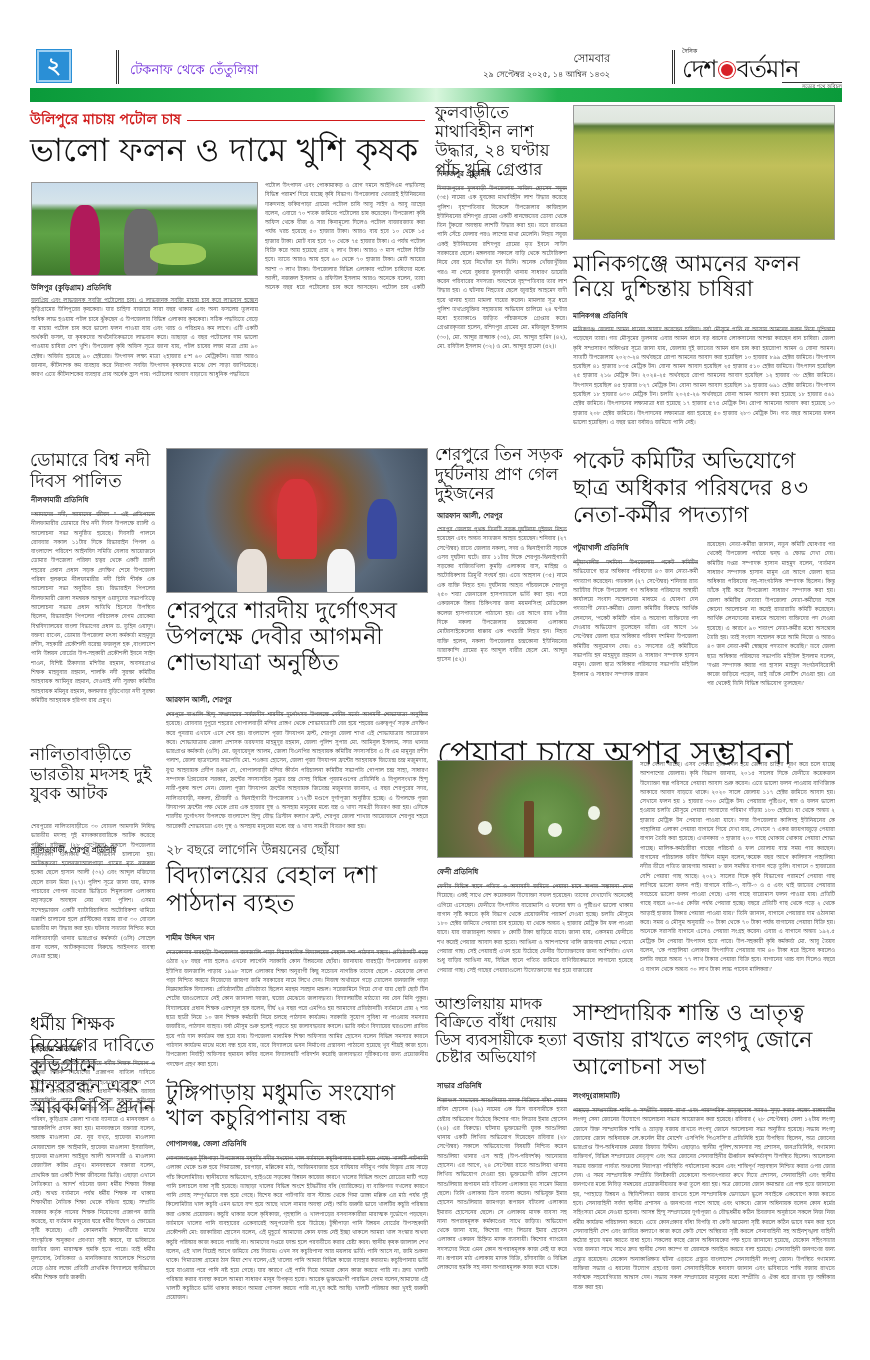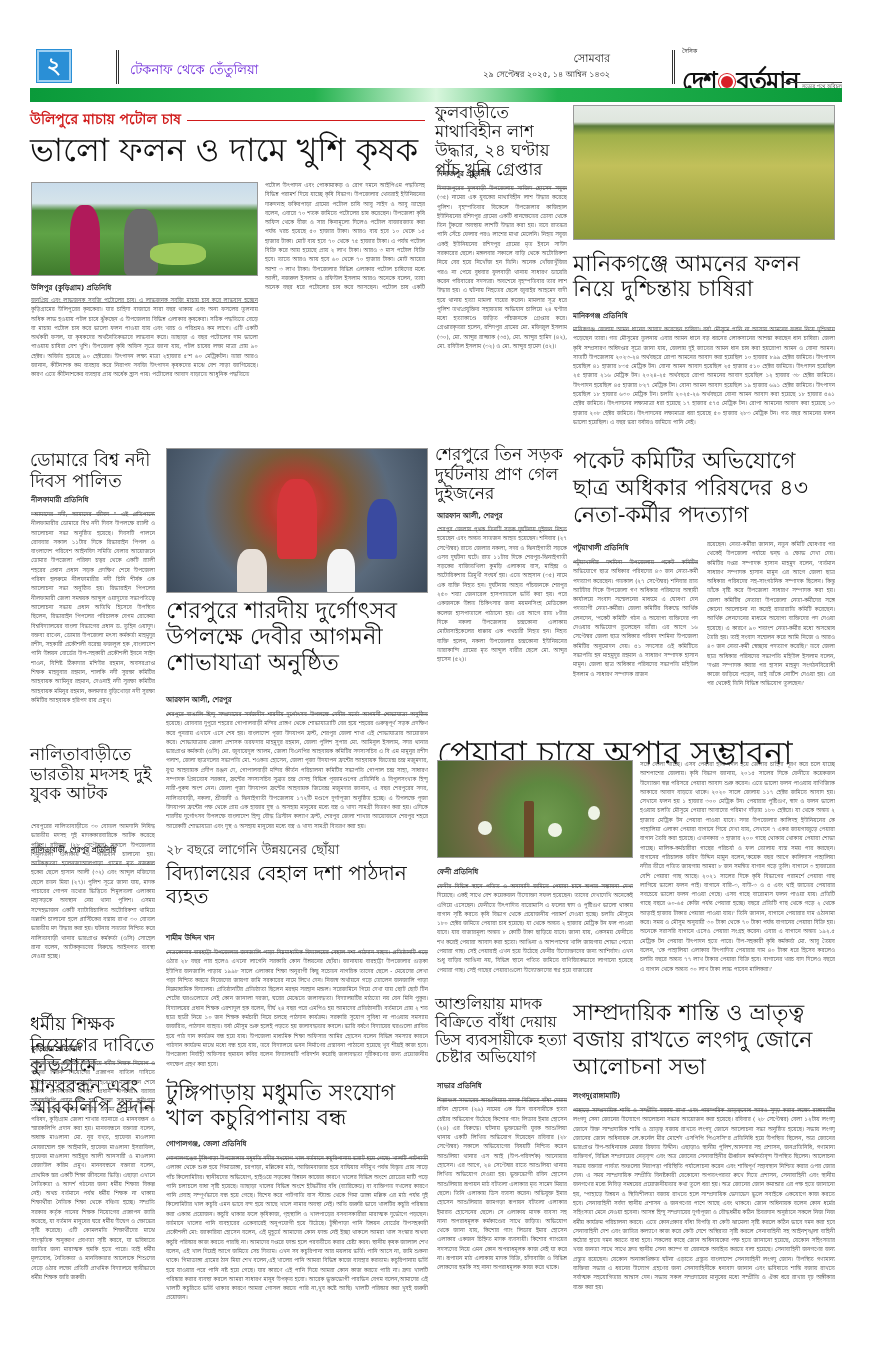--- a/index.html
+++ b/index.html
@@ -5,21 +5,21 @@
 *{box-sizing:border-box;margin:0;padding:0}
 body{width:870px;height:1360px;background:#fff;font-family:"DejaVu Sans",sans-serif;color:#222;position:relative;overflow:hidden}
 .abs{position:absolute}
 .pagenum{left:37px;top:50px;width:34px;height:32px;background:#2a8fd6;border:2px solid #9fd0f2;outline:1px solid #2a8fd6;color:#fff;font-size:22px;font-weight:bold;display:flex;align-items:center;justify-content:center}
 .vbar{width:3px;height:34px;border-left:1px solid #333;border-right:1px solid #333}
 .section{left:130px;top:60px;font-size:13px;color:#6d28d9}
 .day{right:260px;top:50px;font-size:11px;font-weight:normal;text-align:right}
 .date{right:260px;top:68px;font-size:8px;text-align:right}
 .logo{left:682px;top:46px;width:160px;height:40px}
 .logo-small{position:absolute;left:0;top:0;font-size:6px}
-.logo-main{position:absolute;left:0;top:16px;font-size:24px;font-weight:bold;color:#111;letter-spacing:-1px;display:flex;align-items:center}
+.logo-main{position:absolute;left:0;top:4px;font-size:24px;font-weight:normal;color:#111;letter-spacing:-1px;display:flex;align-items:center}
 .logo-dot{display:inline-block;width:16px;height:16px;border-radius:50%;background:#d82027;margin:0 2px;border:2px solid #fff;box-shadow:0 0 0 1px #d82027}
 .logo-tag{position:absolute;right:0;top:36px;font-size:5px;color:#333;border-top:1px solid #333;padding-left:20px}
 .greenbar{left:30px;top:88px;width:812px;height:14px;background:linear-gradient(to right,#0a9a3a 0%,#23b24e 35%,#d8f6dd 50%,#23b24e 65%,#0a9a3a 100%)}
 .kicker{color:#d01a1a;font-size:14px;font-weight:bold;display:flex;align-items:center;gap:6px}
 .kicker .line{flex:1;height:1px;background:#d01a1a}
 .hl{font-family:"DejaVu Serif",serif;color:#111;line-height:1.15}
 .byline{font-size:7px;font-weight:bold;border-bottom:1.5px solid #777;padding-bottom:8px}
 .body{font-size:5.6px;line-height:9.3px;color:#444;text-align:justify;overflow:hidden}
 .photo{border:1px solid #999;overflow:hidden}
 .ph-field{background:linear-gradient(to bottom,#c9dceb 0%,#d6e4ea 22%,#4e8c3c 30%,#5fa346 55%,#3f7a2c 100%)}
@@ -103,21 +103,21 @@
   <div class="fig" style="left:86px;top:40px;width:10px;height:58px;border-radius:2px;background:#6b4a2a"></div>
   <div class="fig" style="left:40px;top:60px;width:14px;height:14px;border-radius:50%;background:#eef3e6"></div>
   <div class="fig" style="left:110px;top:62px;width:14px;height:14px;border-radius:50%;background:#eef3e6"></div>
   <div class="fig" style="left:150px;top:45px;width:12px;height:14px;border-radius:50%;background:#eef3e6"></div>
 </div>
 <div class="abs byline" style="left:437px;top:866px;width:196px">ফেনী প্রতিনিধি</div>
 <div class="abs body" style="left:437px;top:882px;width:196px;height:102px">ফেনীর বিভিন্ন স্থানে পতিত ও অনাবাদি জমিতে পেয়ারা চাষে অপার সম্ভাবনা দেখা দিয়েছে। একই সাথে বেশ কয়েকজন উদ্যোক্তা সফল হয়েছেন। তাদের দেখাদেখি অনেকেই এগিয়ে এসেছেন। ফেনীতে উৎপাদিত বারোমাসি এ ফলের স্বাদ ও পুষ্টিগুণ ভালো থাকায় বাগান সৃষ্টি করতে কৃষি বিভাগ থেকে প্রয়োজনীয় পরামর্শ দেওয়া হচ্ছে। চলতি মৌসুমে ১৮০ হেক্টর জমিতে পেয়ারা চাষ হয়েছে। যা থেকে অন্তত ২ হাজার মেট্রিক টন ফল পাওয়া যাবে। যার বাজারমূল্য অন্তত ৮ কোটি টাকা ছাড়িয়ে যাবে। জানা যায়, একসময় ফেনীতে শখ করেই পেয়ারা আবাদ করা হতো। আঙিনা ও আশপাশের খালি জায়গায় শোভা পেতো পেয়ারা গাছ। সেই পেয়ারাই এখন হয়ে উঠেছে ফেনীর উদ্যোক্তাদের জন্য আশির্বাদ। এখন শুধু বাড়ির আঙিনা নয়, বিভিন্ন স্থানে পতিত জমিতে বাণিজ্যিকভাবে লাগানো হয়েছে পেয়ারা গাছ। সেই গাছের পেয়ারাগুলো উদ্যোক্তাদের স্বপ্ন হয়ে বাজারের</div>
 <div class="abs body" style="left:640px;top:760px;width:195px;height:224px">সঙ্গে দোলা খাচ্ছে। এসব পেয়ারা হাত বদল হয়ে জেলার চাহিদা পূরণ করে চলে যাচ্ছে আশপাশের জেলায়। কৃষি বিভাগ জানায়, ২০১৫ সালের দিকে ফেনীতে কয়েকজন উদ্যোক্তা স্বল্প পরিসরে পেয়ারা আবাদ শুরু করেন। এতে ভালো ফলন পাওয়ায় বাণিজ্যিক আকারে আবাদ বাড়তে থাকে। ২০২০ সালে জেলায় ১১৭ হেক্টর জমিতে আবাদ হয়। সেখানে ফলন হয় ১ হাজার ৩০০ মেট্রিক টন। পেয়ারার পুষ্টিগুণ, স্বাদ ও ফলন ভালো হওয়ায় চলতি মৌসুমে পেয়ারা আবাদের পরিমাণ দাঁড়ায় ১৮০ হেক্টরে। যা থেকে অন্তত ২ হাজার মেট্রিক টন পেয়ারা পাওয়া যাবে। সদর উপজেলার কালিদহ ইউনিয়নের কে পাহালিয়া এলাকা পেয়ারা বাগানে গিয়ে দেখা যায়, সেখানে ৭ একর জায়গাজুড়ে পেয়ারা বাগান তৈরি করা হয়েছে। এখানকার ৩ হাজার ২০০ গাছে থোকায় থোকায় পেয়ারা শোভা পাচ্ছে। মালিক-কর্মচারীরা গাছের পরিচর্যা ও ফল তোলায় ব্যস্ত সময় পার করছেন। বাগানের পরিচালক ফরিদ উদ্দিন মামুন বলেন,'কয়েক বছর আগে কালিদাস পাহালিয়া নদীর তীরে পতিত জায়গায় আমরা ৮ জন সমন্বিত বাগান গড়ে তুলি। বাগানে ৩ হাজারের বেশি পেয়ারা গাছ আছে। ২০২১ সালের দিকে কৃষি বিভাগের পরামর্শে পেয়ারা গাছ লাগিয়ে ভালো ফলন পাই। বাগানে বারি-৩, বাউ-৩ ও ৫ এবং থাই জাতের পেয়ারার সবচেয়ে ভালো ফলন পাওয়া গেছে। এসব গাছে বারোমাস ফলন পাওয়া যায়। প্রতিটি গাছে বছরে ৬০-৬৫ কেজি পর্যন্ত পেয়ারা হচ্ছে। বছরে প্রতিটি গাছ থেকে গড়ে ২ থেকে আড়াই হাজার টাকার পেয়ারা পাওয়া যায়।' তিনি জানান, বাগানে পেয়ারার দাম ওঠানামা করে। সময় ও মৌসুম অনুযায়ী ৩০ টাকা থেকে ৭০ টাকা পর্যন্ত বাগানের পেয়ারা বিক্রি হয়। অনেকে সরাসরি বাগানে এসেও পেয়ারা সংগ্রহ করেন। এবার এ বাগানে অন্তত ১৯২.৫ মেট্রিক টন পেয়ারা উৎপাদন হতে পারে। উপ-সহকারী কৃষি কর্মকর্তা মো. আবু তৈয়ব বলেন, 'কে পাহালিয়া এলাকার উৎপাদিত পেয়ারার দাম ৪০ টাকা ধরে হিসেব করলেও চলতি বছরে অন্তত ৭৭ লাখ টাকার পেয়ারা বিক্রি হবে। বাগানের খরচ বাদ দিলেও বছরে এ বাগান থেকে অন্তত ৩০ লাখ টাকা লাভ পাবেন মালিকরা।'</div>
 
 <div class="abs hl" style="left:166px;top:843px;width:262px;font-size:13px;color:#333">২৮ বছরে লাগেনি উন্নয়নের ছোঁয়া</div>
-<div class="abs hl" style="left:166px;top:862px;width:262px;font-size:20px">বিদ্যালয়ের বেহাল দশা পাঠদান ব্যহত</div>
+<div class="abs hl" style="left:166px;top:862px;width:262px;font-size:24px">বিদ্যালয়ের বেহাল দশা পাঠদান ব্যহত</div>
 <div class="abs byline" style="left:166px;top:932px;width:262px">শামীম উদ্দিন খান</div>
 <div class="abs body" style="left:166px;top:948px;width:262px;height:130px">নেত্রকোনার বারহাট্টা উপজেলার জনজালি পাড়া নিম্নমাধ্যমিক বিদ্যালয়ের বেহাল দশা পাঠদান ব্যহত। প্রতিষ্ঠানটি গড়ে ওঠার ২৮ বছর পার হলেও এখনো লাগেনি সরকারি কোন উন্নয়নের ছোঁয়া। জানাযায় বারহাট্টা উপজেলার গুড়কা ইউপির জনজালি পাড়ায় ১৯৯৮ সালে এলাকার শিক্ষা অনুরাগী কিছু সচেতন নাগরিক তাদের ছেলে - মেয়েদের লেখা পড়া নিশ্চিত করতে নিজেদের জায়গা জমি সরকারের নামে লিখে দেন। নিজস্ব অর্থায়নে গড়ে তোলেন জনজালি পাড়া নিম্নমাধ্যমিক বিদ্যালয়। প্রতিষ্ঠানটির প্রতিষ্ঠাতা ছিলেন মরহুম সরহান মন্ডল। সরেজমিনে গিয়ে দেখা যায় ছোট ছোট টিন শেটের ঘরগুলোতে নেই কোন জানালা দরজা, ঘরের মেঝেতে জলাবদ্ধতা। বিদ্যালয়টির মাঠতো নয় যেন মিনি পুকুর। বিদ্যালয়ের প্রধান শিক্ষক এরশাদুল হক বলেন, দীর্ঘ ২৪ বছর পরে এমপিও হয় আমাদের প্রতিষ্ঠানটি। বর্তমানে প্রায় ২ শত ছাত্র ছাত্রী নিয়ে ১০ জন শিক্ষক কর্মচারী নিয়ে চলছে পাঠদান কার্যক্রম। সরকারি সুযোগ সুবিধা না পাওয়ায় সমস্যায় জর্জরিত, পাঠদান ব্যাহত। বর্ষা মৌসুম শুরু হলেই পড়তে হয় জলাবদ্ধতার কবলে। ভারি বর্ষণে বিদ্যায়ের ঘরগুলো প্লাবিত হয়ে পাঠ দান কার্যক্রম বন্ধ হয়ে যায়। উপজেলা মাধ্যমিক শিক্ষা অফিসার আমির হোসেন বলেন বিভিন্ন সমস্যার কারনে পাঠদান কার্যক্রম মাঝে মধ্যে বন্ধ হয়ে যায়, তবে বিদ্যালয়ে ভবন নির্মাণের প্রস্তাবনা পাঠানো হয়েছে খুব শীঘ্রই কাজ হবে। উপজেলা নির্বাহী অফিসার হুমায়ন কবির বলেন বিদ্যালয়টি পরিদর্শন করেছি জলাবদ্ধতা দূরীকরণের জন্য প্রয়োজনীয় পদক্ষেপ গ্রহণ করা হবে।</div>
 
 <div class="abs hl" style="left:30px;top:1014px;width:125px;font-size:18px">ধর্মীয় শিক্ষক নিয়োগের দাবিতে কুড়িগ্রামে মানববন্ধন এবং স্মারকলিপি প্রদান</div>
 <div class="abs byline" style="left:31px;top:1043px;width:124px">কুড়িগ্রাম প্রতিনিধি</div>
 <div class="abs body" style="left:31px;top:1059px;width:124px;height:252px">দেশের সকল প্রাথমিক বিদ্যালয়ে ধর্মীয় শিক্ষক নিয়োগ ও গানের শিক্ষক নিয়োগের প্রজ্ঞাপন বাতিল দাবিতে কুড়িগ্রামে মানববন্ধন অনুষ্ঠিত হয়েছে। মানববন্ধন শেষে জেলা প্রশাসকের মাধ্যমে প্রধান উপদেষ্টা বরাবর স্মারকলিপি প্রদান করা হয়। আজ সকালে কুড়িগ্রাম জেলা স্কুলের সামনে জাতীয় ওলামা মাশায়েখ আইম্মা পরিষদ, কুড়িগ্রাম জেলা শাখার ব্যানারে এ মানববন্ধন ও স্মারকলিপি প্রদান করা হয়। মানববন্ধনে বক্তারা বলেন, অধ্যক্ষ মাওলানা মো. নূর বখ্ত, হাফেজ মাওলানা মোজাম্মেল হক আইমানি, হাফেজ মাওলানা ইসরাফিল, হাফেজ মাওলানা আইয়ুব আলী আনসারী ও মাওলানা রেজাউল করিম প্রমুখ। মানববন্ধনে বক্তারা বলেন, প্রাথমিক স্তর একটি শিক্ষা জীবনের ভিত্তি। এছাড়া এখানে নৈতিকতা ও আদর্শ গঠনের জন্য ধর্মীয় শিক্ষার বিকল্প নেই। অথচ বর্তমানে পর্যন্ত ধর্মীয় শিক্ষক না থাকায় শিক্ষার্থীরা নৈতিক শিক্ষা থেকে বঞ্চিত হচ্ছে। সম্প্রতি সরকার কর্তৃক গানের শিক্ষক নিয়োগের প্রজ্ঞাপন জারি করেছে, যা বর্তমান মানুষের ঘরে ধর্মীয় উদ্বেগ ও ক্ষোভের সৃষ্টি করেছে। এটি কোমলমতি শিক্ষার্থীদের মাঝে সাংস্কৃতিক অনুকরণ প্রবণতা সৃষ্টি করবে, যা ভবিষ্যতে জাতির জন্য মারাত্মক হুমকি হতে পারে। তাই ধর্মীয় মূল্যবোধ, নৈতিকতা ও মানবিকতার আলোকে শিশুদের বেড়ে ওঠার লক্ষ্যে প্রতিটি প্রাথমিক বিদ্যালয়ে স্থায়ীভাবে ধর্মীয় শিক্ষক জরি জরুরী।</div>
 
 <div class="abs hl" style="left:166px;top:1080px;width:262px;font-size:22px">টুঙ্গিপাড়ায় মধুমতি সংযোগ খাল কচুরিপানায় বন্ধ</div>
 <div class="abs byline" style="left:166px;top:1138px;width:262px">গোপালগঞ্জ, জেলা প্রতিনিধি</div>
 <div class="abs body" style="left:166px;top:1154px;width:262px;height:158px">গোপালগঞ্জের টুঙ্গিপাড়া উপজেলার মধুমতি নদীর সংযোগ খাল বর্তমানে কচুরিপানায় ভরাট হয়ে গেছে। খালটি পাটগাতী এলাকা থেকে শুরু হয়ে গিমাডাঙ্গা, চরপাড়া, মল্লিকের মাঠ, আজিমবাজার হয়ে বাঘিয়ার নদীমুখ পর্যন্ত বিস্তৃত প্রায় সাড়ে পাঁচ কিলোমিটার। স্থানীয়দের অভিযোগ, হাইওয়ে সড়কের উন্নয়ন কাজের কারণে খালের বিভিন্ন অংশে রোডের মাটি পড়ে পানি চলাচলে বাধা সৃষ্টি হয়েছে। তাছাড়া খালের বিভিন্ন অংশে ইটভাঁটার বাঁধ (ব্যারিকেড) বা ব্যক্তিগত দখলের কারণে পানি প্রবাহ সম্পূর্ণভাবে বন্ধ হয়ে গেছে। বিশেষ করে পাটগাতি বাস স্ট্যান্ড থেকে গিমা ডাঙ্গা মল্লিক এর মাঠ পর্যন্ত দুই কিলোমিটার খাল কচুরি এমন ভাবে বন্দ হয়ে আছে খালে নামার অবস্থা নেই। অতি জরুরি ভাবে খালটির কচুরি পরিষ্কার করা একান্ত প্রয়োজন। কচুরি থাকার ফলে কৃষিকাজ, গৃহস্থালি ও খালপাড়ের বসবাসকারীরা মারাত্মক দুর্ভোগে পড়ছেন। বর্তমানে খালের পানি ব্যবহারের একেবারেই অনুপযোগী হয়ে উঠেছে। টুঙ্গীপাড়া পানি উন্নয়ন বোর্ডের উপসহকারী প্রকৌশলী মো: জাকারিয়া হোসেন বলেন, এই মুহূর্তে আমাদের কোন ফান্ড নেই ইচ্ছা থাকলে আমরা খাল সংস্কার অথবা কচুরি পরিষ্কার কাজ করতে পারছি না। আমাদের দপ্তরে ফান্ড হলে পরবর্তীতে করার চেষ্টা করব। স্থানীয় কৃষক জালাল শেখ বলেন, এই খাল দিয়েই আগে জমিতে সেচ দিতাম। এখন সব কচুরিপানা আর ময়লায় ভর্তি। পানি আসে না, জমি শুকনা থাকে। গিমাডাঙ্গা গ্রামের ঠান মিয়া শেখ বলেন,এই খালের পানি আমরা বিভিন্ন কাজে ব্যবহার করতাম। কচুরিপানায় ভর্তি হয়ে যাওয়ার পরে পানি নষ্ট হয়ে গেছে। যার কারণে এই পানি দিয়ে আমরা কোন কাজ করতে পারি না। দ্রুত খালটি পরিষ্কার করার ব্যবস্থা করলে আমরা সাধারণ মানুষ উপকৃত হবো। আরেক ভুক্তভোগী পারভিন বেগম বলেন,আমাদের এই খালটি কচুরিতে ভর্তি থাকার কারণে আমরা গোসল করতে পারি না,খুব কষ্টে আছি। খালটি পরিষ্কার করা খুবই জরুরী প্রয়োজন।</div>

